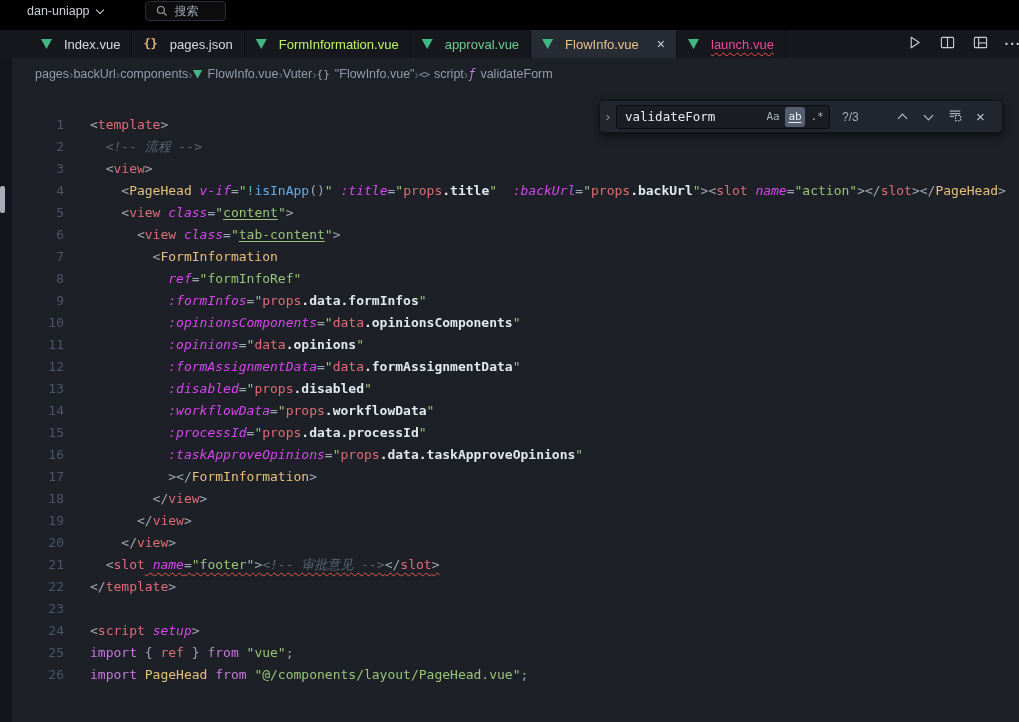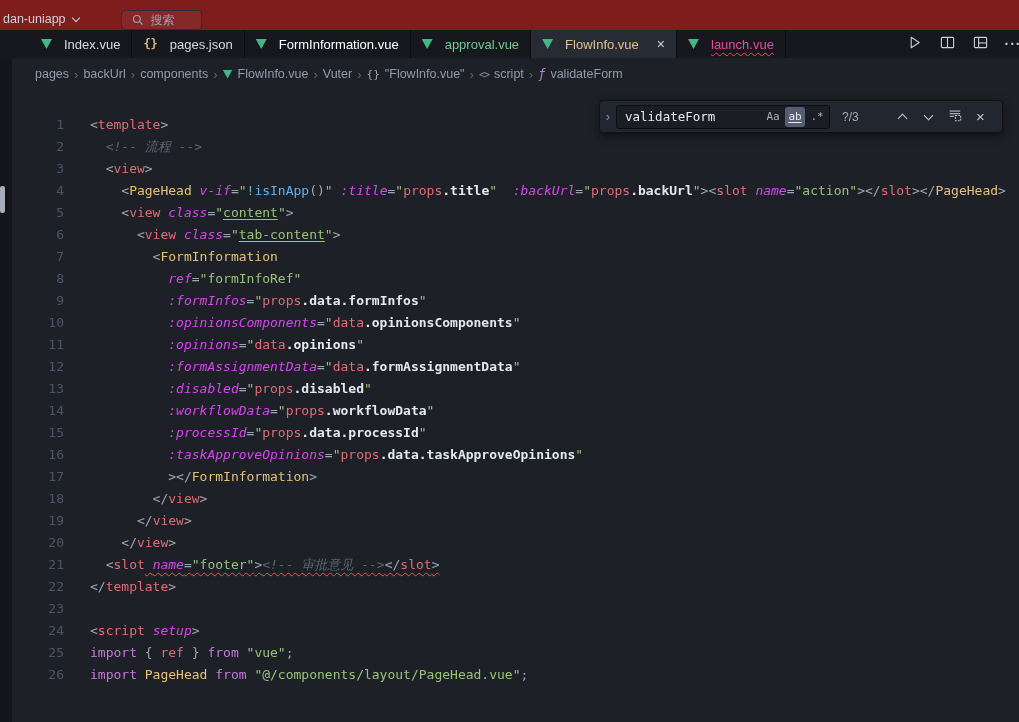--- a/index.html
+++ b/index.html
@@ -2,21 +2,21 @@
 <html><head>
 <meta charset="utf-8">
 <style>
   * { box-sizing: border-box; margin: 0; padding: 0; }
   html,body { background:#0e0f12; }
   body { font-family: "Liberation Sans", sans-serif; }
 
   .window { position:relative; width:1019px; height:722px; background:#1d2127; overflow:hidden; }
 
   
-  .titlebar { position:absolute; top:0; left:0; right:0; height:30px; background:#7f1d1d; display:flex; align-items:flex-end; }
+  .titlebar { position:absolute; top:0; left:0; right:0; height:30px; background:#000000; display:flex; align-items:flex-start;padding-left:24px; }
   .proj { display:flex; align-items:center; gap:7px; height:22px; padding:0 8px 0 3px; color:#ccd1d9; font-size:12.5px; cursor:default; }
   .cv { display:inline-block; width:6px; height:6px; border-left:1.4px solid currentColor; border-bottom:1.4px solid currentColor; }
   .cv-down { transform:rotate(-45deg); margin-top:-3px; }
   .cv-up { transform:rotate(135deg); margin-top:3px; }
   .search-pill { display:flex; align-items:center; gap:7px; height:20px; margin:1px 0 0 34px; padding:0 26px 0 10px; background:rgba(255,255,255,0.05); border:1px solid #2a2e36; border-radius:4px; color:#9aa1ad; font-size:12px; }
   .search-pill svg { display:block; }
 
   
   .tabbar { position:absolute; top:30px; left:0; right:0; height:28px; background:#16181e; display:flex; }
   .tabs { display:flex; height:100%; margin-left:30px; }
@@ -30,21 +30,21 @@
   .ed-toolbar { margin-left:auto; display:flex; align-items:center; gap:9px; padding-right:0; margin-right:-6px; color:#c7ccd6; }
   .tb-btn { width:24px; height:24px; display:flex; align-items:center; justify-content:center; border-radius:4px; cursor:pointer; }
   .tb-more { font-size:14px; font-weight:bold; letter-spacing:1px; }
 
   
   .main { position:absolute; top:58px; left:0; right:0; bottom:0; }
   .strip { position:absolute; left:0; top:0; bottom:0; width:12px; background:#13151a; }
   .strip-handle { position:absolute; left:0; top:128px; width:5px; height:27px; background:#a8adb8; border-radius:2px; }
   .content { margin-left:12px; height:100%; background:#1d2127; }
 
-  .breadcrumb { height:32px; display:flex; align-items:center; gap:5px; padding-left:23px; color:#939bab; font-size:12.5px; }
+  .breadcrumb { height:32px; display:flex; align-items:center; padding-left:23px; color:#939bab; font-size:12.5px; }
   .bc-item { display:flex; align-items:center; gap:5px; cursor:pointer; }
   .bc-sep { color:#5d6472; font-size:13px; }
   .bc-ico-vue { width:10px; height:9px; background:#41b883; clip-path:polygon(0 0,100% 0,50% 100%); }
   .bc-ico { font-family:"DejaVu Sans Mono",monospace; }
   .bc-ico-braces { color:#9aa2af; font-size:11px; }
   .bc-ico-code { color:#8a93a4; font-size:10px; letter-spacing:-1px; }
   .bc-ico-method { color:#b180d7; font-size:12px; font-style:italic; }
 
   
   .editor { position:relative; height:calc(100% - 32px); overflow:hidden; padding-top:24px; }
@@ -107,21 +107,21 @@
         <div class="tab">
           <span class="ico-vue"></span>
           <span class="tab-label" style="color: rgb(215, 218, 224);">Index.vue</span>
         </div>
         <div class="tab">
           <span class="ico-braces">{}</span>
           <span class="tab-label" style="color: rgb(215, 218, 224);">pages.json</span>
         </div>
         <div class="tab">
           <span class="ico-vue"></span>
-          <span class="tab-label" style="color: #ffffff;">FormInformation.vue</span>
+          <span class="tab-label" style="color: #bef264;">FormInformation.vue</span>
         </div>
         <div class="tab">
           <span class="ico-vue"></span>
           <span class="tab-label" style="color: rgb(115, 201, 145);">approval.vue</span>
         </div>
         <div class="tab active">
           <span class="ico-vue"></span>
           <span class="tab-label" style="color: rgb(226, 192, 141);">FlowInfo.vue</span>
           <span class="tab-close">×</span>
         </div>

